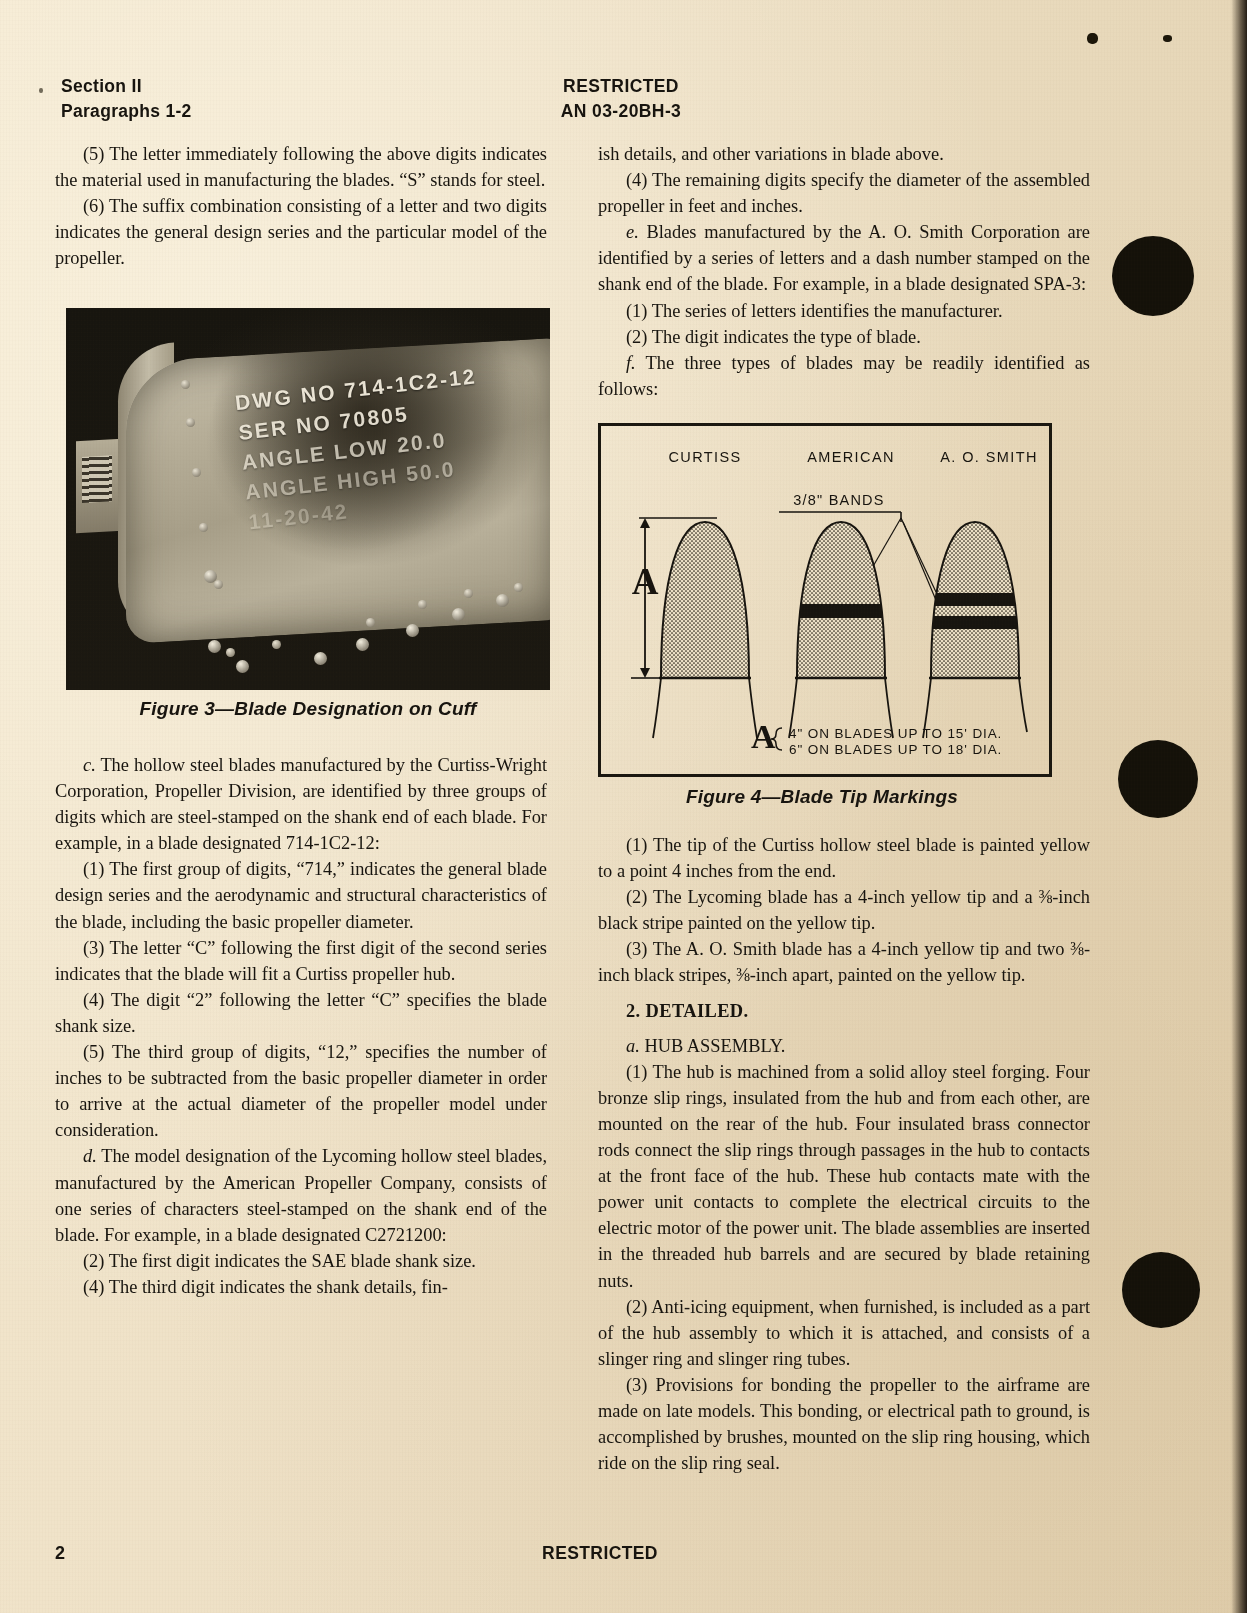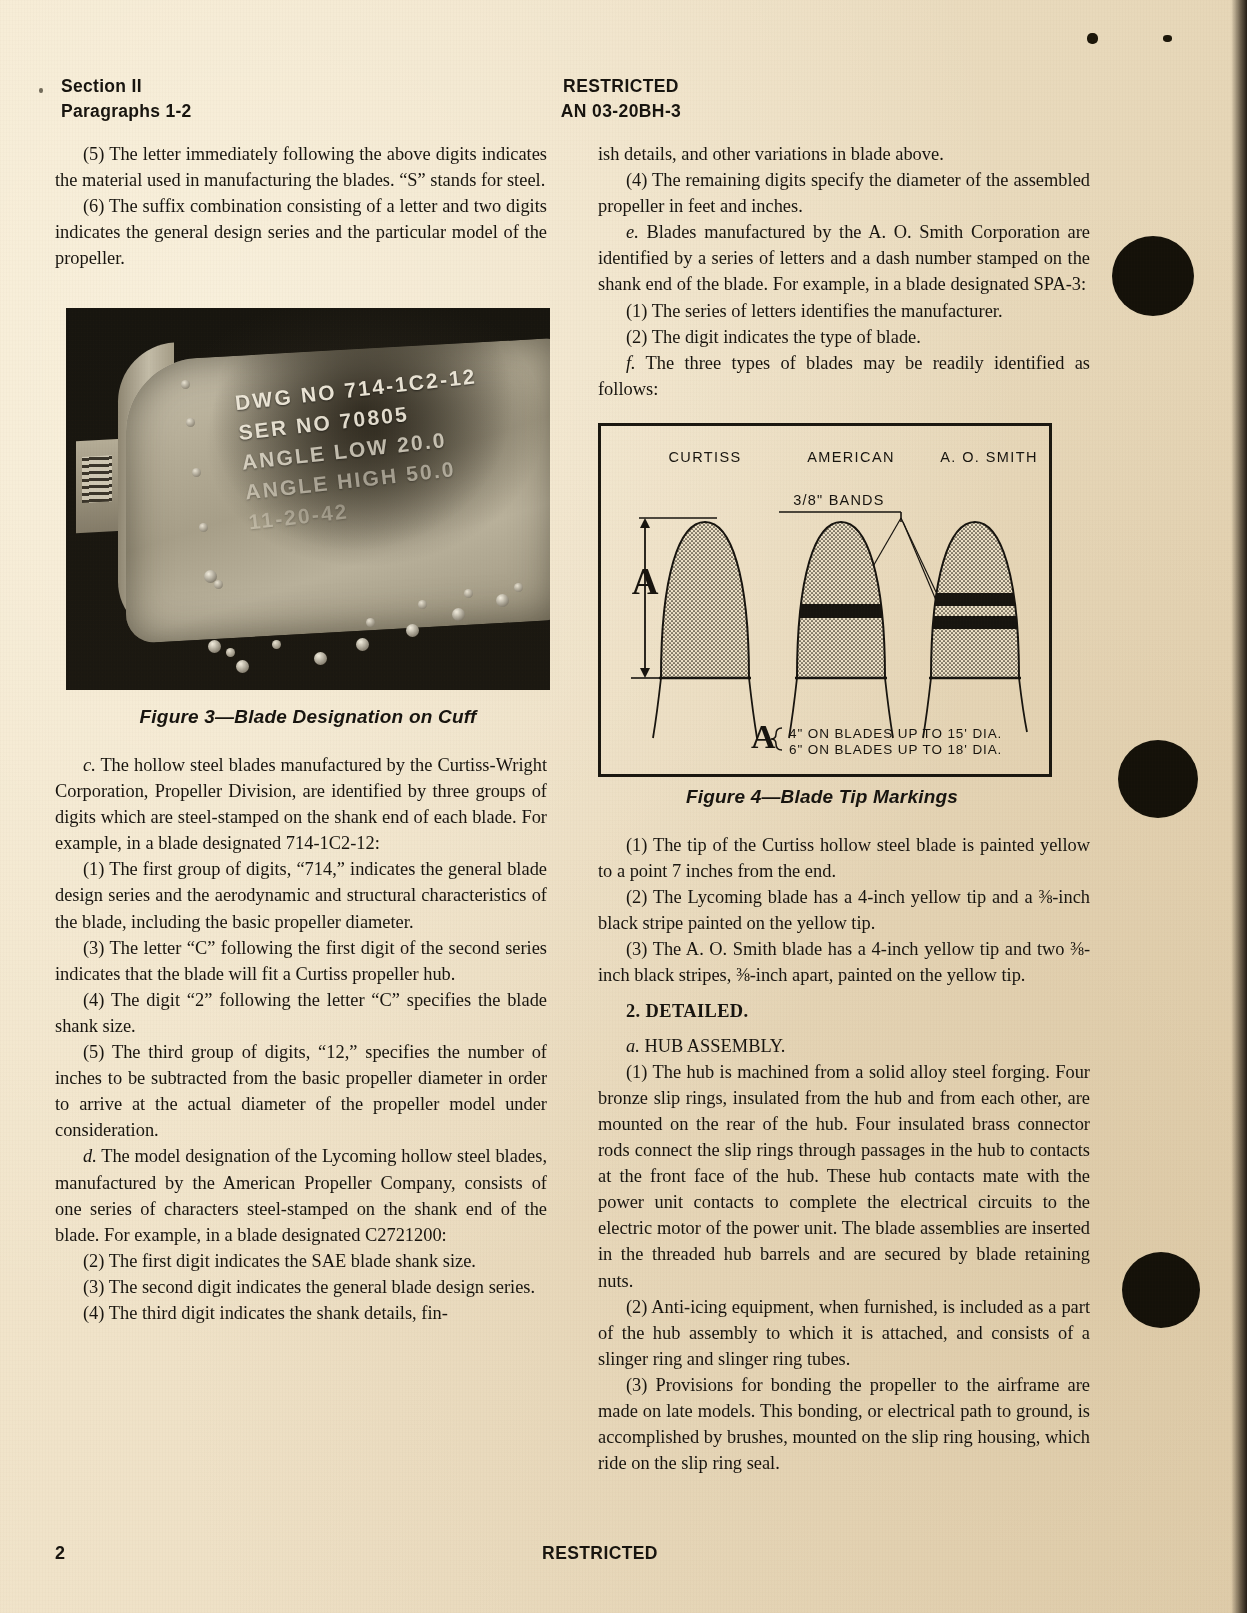--- a/index.html
+++ b/index.html
@@ -105,21 +105,21 @@
   .stamp div:nth-child(3){opacity:.74;}
   .stamp div:nth-child(4){opacity:.52;}
   .stamp div:nth-child(5){opacity:.34;}
   .rivets span{position:absolute;width:9px;height:9px;border-radius:50%;
     background:radial-gradient(circle at 35% 30%,#e8e2d2,#6f6858);}
   .rivets span.big{width:13px;height:13px;
     background:radial-gradient(circle at 35% 30%,#f3eeDF,#5f5849);}
   .fig3-cap{
     position:absolute;left:66px;top:698px;width:484px;text-align:center;
     font-family:"Liberation Sans",sans-serif;font-style:italic;font-weight:bold;
-    font-size:19px;letter-spacing:.2px;margin-top:8px;
+    font-size:19px;letter-spacing:.2px;
   }
 
   
   .fig4{position:absolute;left:598px;top:423px;width:448px;height:348px;
     border:3px solid #1a1710;background:transparent;}
   .fig4 svg{display:block;}
   .fig4-cap{
     position:absolute;left:598px;top:786px;width:448px;text-align:center;
     font-family:"Liberation Sans",sans-serif;font-style:italic;font-weight:bold;
     font-size:19px;letter-spacing:.2px;
@@ -205,21 +205,20 @@
   <div class="fig3-cap">Figure 3—Blade Designation on Cuff</div>
 
   <div class="col left" style="top:752px;">
     <p><span class="it">c.</span><span> The hollow steel blades manufactured by the Curtiss-Wright Corporation, Propeller Division, are identified by three groups of digits which are steel-stamped on the shank end of each blade. For example, in a blade designated 714-1C2-12:</span></p>
     <p>(1) The first group of digits, “714,” indicates the general blade design series and the aerodynamic and structural characteristics of the blade, including the basic propeller diameter.</p>
     <p>(3) The letter “C” following the first digit of the second series indicates that the blade will fit a Curtiss propeller hub.</p>
     <p>(4) The digit “2” following the letter “C” specifies the blade shank size.</p>
     <p>(5) The third group of digits, “12,” specifies the number of inches to be subtracted from the basic propeller diameter in order to arrive at the actual diameter of the propeller model under consideration.</p>
     <p><span class="it">d.</span><span> The model designation of the Lycoming hollow steel blades, manufactured by the American Propeller Company, consists of one series of characters steel-stamped on the shank end of the blade. For example, in a blade designated C2721200:</span></p>
     <p>(2) The first digit indicates the SAE blade shank size.</p>
-    <p>(3) The second digit indicates the general blade design series.</p>
     <p>(4) The third digit indicates the shank details, fin-</p>
   </div>
 
   <div class="col right" style="top:141px;height:270px;">
     <p class="noind">ish details, and other variations in blade above.</p>
     <p>(4) The remaining digits specify the diameter of the assembled propeller in feet and inches.</p>
     <p><span class="it">e.</span><span> Blades manufactured by the A. O. Smith Corporation are identified by a series of letters and a dash number stamped on the shank end of the blade. For example, in a blade designated SPA-3:</span></p>
     <p>(1) The series of letters identifies the manufacturer.</p>
     <p>(2) The digit indicates the type of blade.</p>
     <p><span class="it">f.</span><span> The three types of blades may be readily identified as follows:</span></p>
@@ -300,21 +299,21 @@
         <text x="150" y="322" font-family="Liberation Serif, serif" font-size="34" font-weight="bold" fill="#17140f">A</text>
         <path d="M181,302 q-6,0 -6,6 q0,5 -5,5 q5,0 5,5 q0,6 6,6" stroke="#17140f" stroke-width="1.5" fill="none"></path>
         <text x="188" y="312" font-family="Liberation Sans, sans-serif" font-size="13.5" letter-spacing="0.9" fill="#17140f">4" ON BLADES UP TO 15' DIA.</text>
         <text x="188" y="328" font-family="Liberation Sans, sans-serif" font-size="13.5" letter-spacing="0.9" fill="#17140f">6" ON BLADES UP TO 18' DIA.</text>
       </g>
     </svg>
   </div>
   <div class="fig4-cap">Figure 4—Blade Tip Markings</div>
 
   <div class="col right" style="top:832px;">
-    <p>(1) The tip of the Curtiss hollow steel blade is painted yellow to a point 7 inches from the end.</p>
+    <p>(1) The tip of the Curtiss hollow steel blade is painted yellow to a point 4 inches from the end.</p>
     <p>(2) The Lycoming blade has a 4-inch yellow tip and a ⅜-inch black stripe painted on the yellow tip.</p>
     <p>(3) The A. O. Smith blade has a 4-inch yellow tip and two ⅜-inch black stripes, ⅜-inch apart, painted on the yellow tip.</p>
     <div class="gap"></div>
     <p class="sec-h">2. DETAILED.</p>
     <div class="gap"></div>
     <p class="sub-h"><span class="it">a.</span><span> HUB ASSEMBLY.</span></p>
     <p>(1) The hub is machined from a solid alloy steel forging. Four bronze slip rings, insulated from the hub and from each other, are mounted on the rear of the hub. Four insulated brass connector rods connect the slip rings through passages in the hub to contacts at the front face of the hub. These hub contacts mate with the power unit contacts to complete the electrical circuits to the electric motor of the power unit. The blade assemblies are inserted in the threaded hub barrels and are secured by blade retaining nuts.</p>
     <p>(2) Anti-icing equipment, when furnished, is included as a part of the hub assembly to which it is attached, and consists of a slinger ring and slinger ring tubes.</p>
     <p>(3) Provisions for bonding the propeller to the airframe are made on late models. This bonding, or electrical path to ground, is accomplished by brushes, mounted on the slip ring housing, which ride on the slip ring seal.</p>
   </div>

